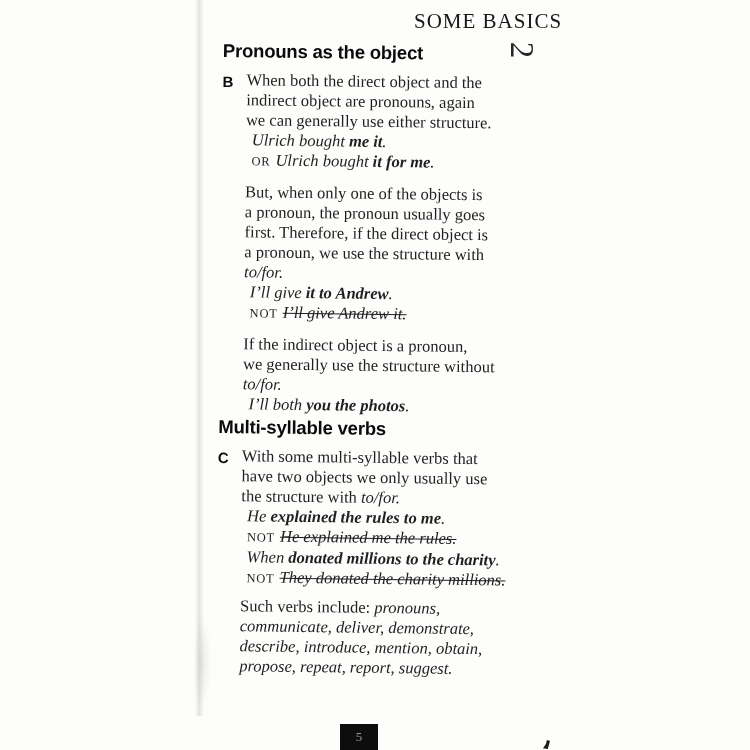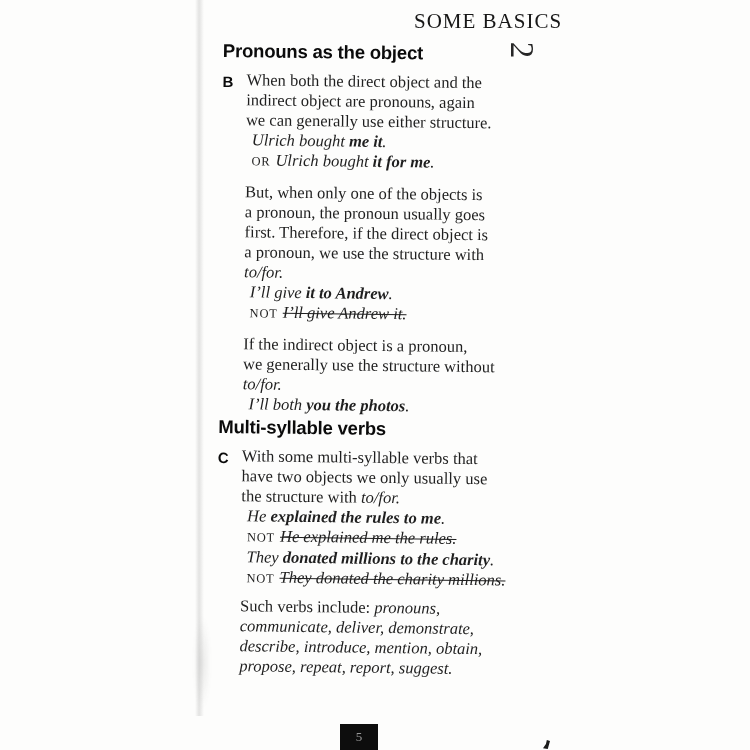--- a/index.html
+++ b/index.html
@@ -145,21 +145,21 @@
       <div class="lines">
         <div class="bl">With some multi-syllable verbs that</div>
         <div class="bl">have two objects we only usually use</div>
         <div class="bl"><span>the structure with </span><span class="it">to/for.</span></div>
       </div>
     </div>
 
     <div class="examples">
       <div class="ex"><span>He </span><span class="bld">explained the rules to me</span><span>.</span></div>
       <div class="ex"><span class="prefix">NOT</span><span class="struck">He explained me the rules.</span></div>
-      <div class="ex"><span>They </span><span class="bld">donated millions to the charity</span><span>.</span></div>
+      <div class="ex"><span>When </span><span class="bld">donated millions to the charity</span><span>.</span></div>
       <div class="ex"><span class="prefix">NOT</span><span class="struck">They donated the charity millions.</span></div>
     </div>
 
     <div class="closing">
       <div class="bl"><span>Such verbs include: </span><span class="it">pronouns,</span></div>
       <div class="bl it">communicate, deliver, demonstrate,</div>
       <div class="bl it">describe, introduce, mention, obtain,</div>
       <div class="bl it">propose, repeat, report, suggest.</div>
     </div>
 

